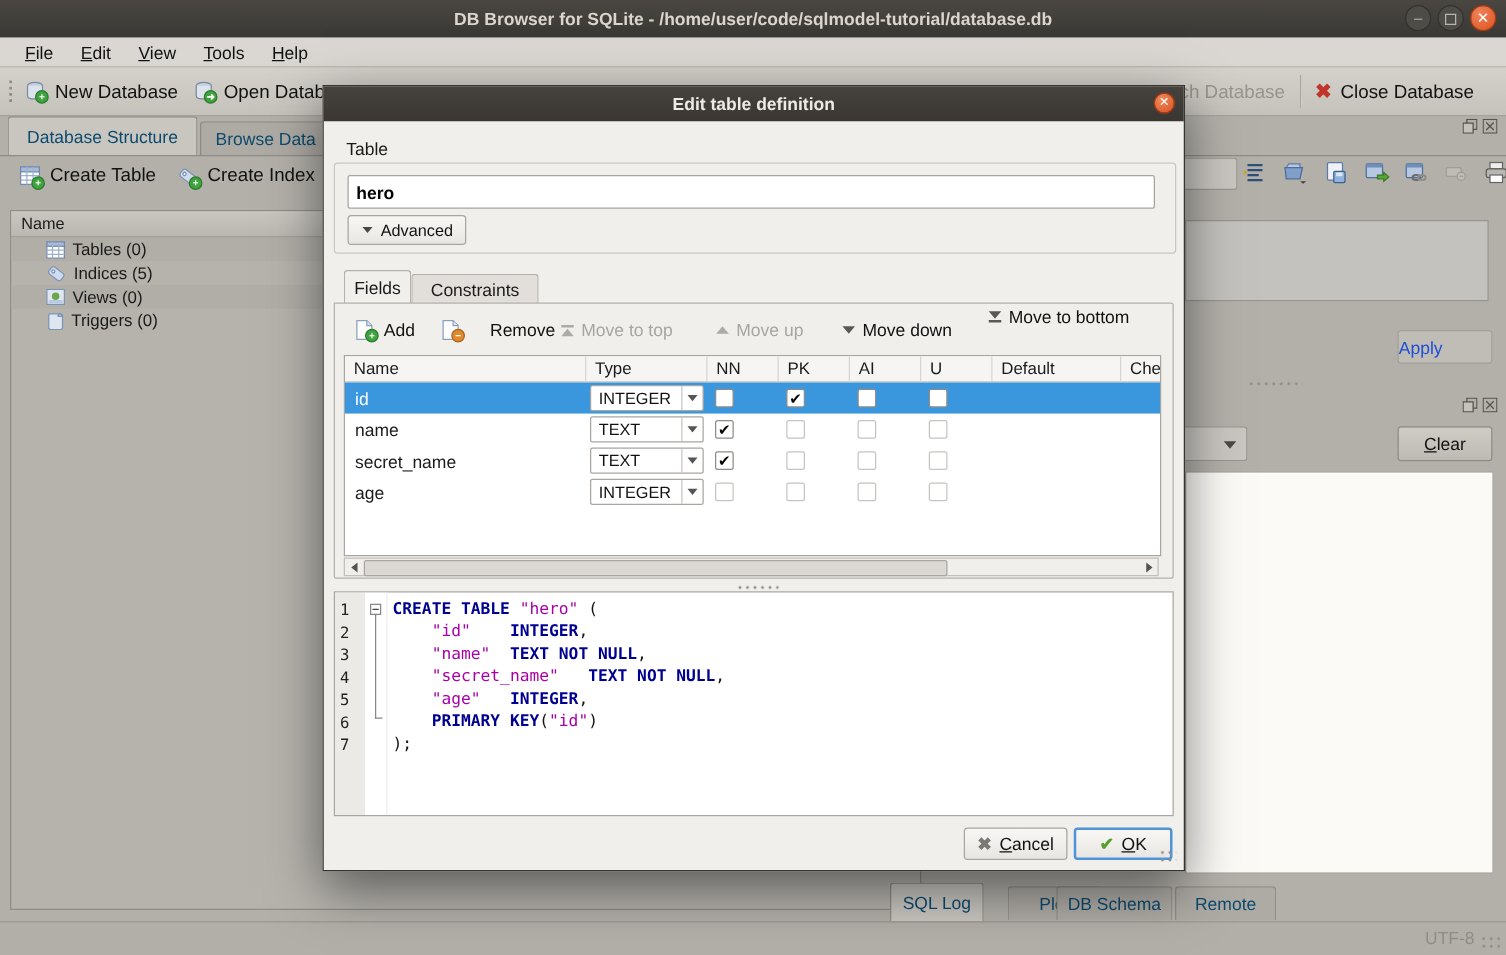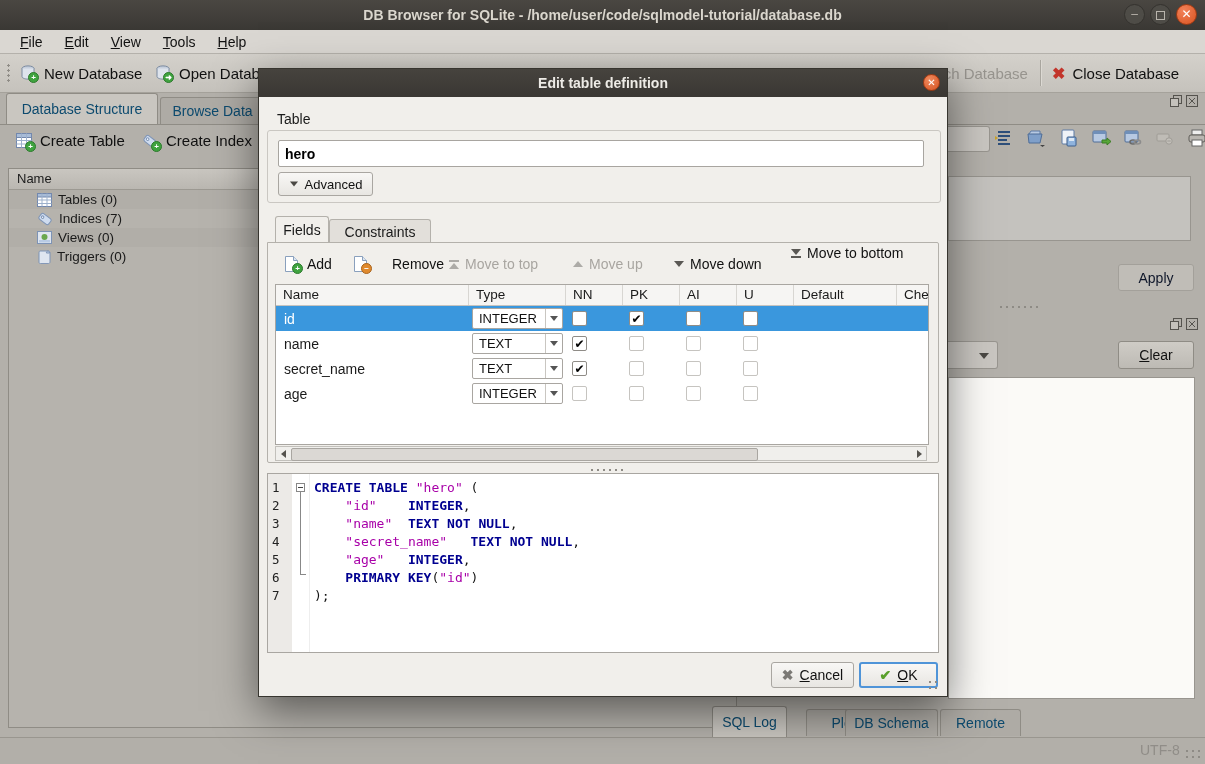--- a/index.html
+++ b/index.html
@@ -36,22 +36,22 @@
   
   .tree{background:#b6b3ad;border:1px solid #8f8c85;box-sizing:border-box;}
   .tree-header{height:20px;background:linear-gradient(#c9c6c0,#bab7b1);border-bottom:1px solid #9c9992;
                font-size:13px;line-height:20px;padding-left:8px;}
   .tree-row{height:19px;display:flex;align-items:center;gap:6px;padding-left:28px;font-size:13.5px;}
   .tree-row:nth-child(odd){background:#b1aea8;}
   
   .dockbtn{width:12px;height:12px;}
   .graybox{background:#c4c2be;border:1px solid #98958f;box-sizing:border-box;}
   .combostub{background:#c9c6c1;border:1px solid #98958f;border-radius:3px;box-sizing:border-box;}
-  .btn-dim{background:#c0bdb7;border:1px solid #a3a09a;border-radius:3px;color:#0f172a;
-           text-align:center;box-sizing:border-box;}
+  .btn-dim{background:#c0bdb7;border:1px solid #a3a09a;border-radius:3px;color:#1d4ed8;
+           box-sizing:border-box;}
   .btn-dock{background:linear-gradient(#cfccc6,#bdbab4);border:1px solid #8f8c85;border-radius:3px;
             color:#111;text-align:center;box-sizing:border-box;}
   .logarea{background:#fbfaf7;border:1px solid #98958f;box-sizing:border-box;}
   .hdots{background:radial-gradient(circle,#8e8b85 1px,transparent 1.3px) 0 0/6px 6px;}
   .statusbar{left:0;top:737px;width:1205px;height:27px;background:#b2afa9;border-top:1px solid #99968f;}
   .enc{color:#908d88;font-size:14px;}
   
   .dialog{left:258px;top:68px;width:690px;height:629px;background:#f1efeb;border:1px solid #37352f;
           box-shadow:0 14px 40px rgba(0,0,0,.5);box-sizing:border-box;}
   .dlg-titlebar{left:0;top:0;width:100%;height:28px;background:linear-gradient(#46433e,#3a3733);}
@@ -220,21 +220,21 @@
         </div>
         <div class="tree-row">
           <div style="display: inline-flex;">
             <svg width="16" height="14" viewBox="0 0 16 14">
               <g transform="rotate(38 8 7)">
                 <rect x="2" y="3.5" width="12" height="7" rx="2" fill="#cfdcef" stroke="#7d93b5"></rect>
                 <circle cx="5" cy="7" r="1.2" fill="#fff" stroke="#7d93b5"></circle>
               </g>
             </svg>
           </div>
-          <div style="display: inline;">Indices (7)</div>
+          <div style="display: inline;">Indices (5)</div>
         </div>
         <div class="tree-row">
           <div style="display: inline-flex;">
             <svg width="15" height="13" viewBox="0 0 15 13">
               <rect x="0.5" y="0.5" width="14" height="12" fill="#dfe6f0" stroke="#7d93b5"></rect>
               <circle cx="7.5" cy="6" r="3" fill="#6aa84f"></circle>
               <rect x="2" y="9" width="11" height="2.5" fill="#b9cbe4"></rect>
             </svg>
           </div>
           <div style="display: inline;">Views (0)</div>

